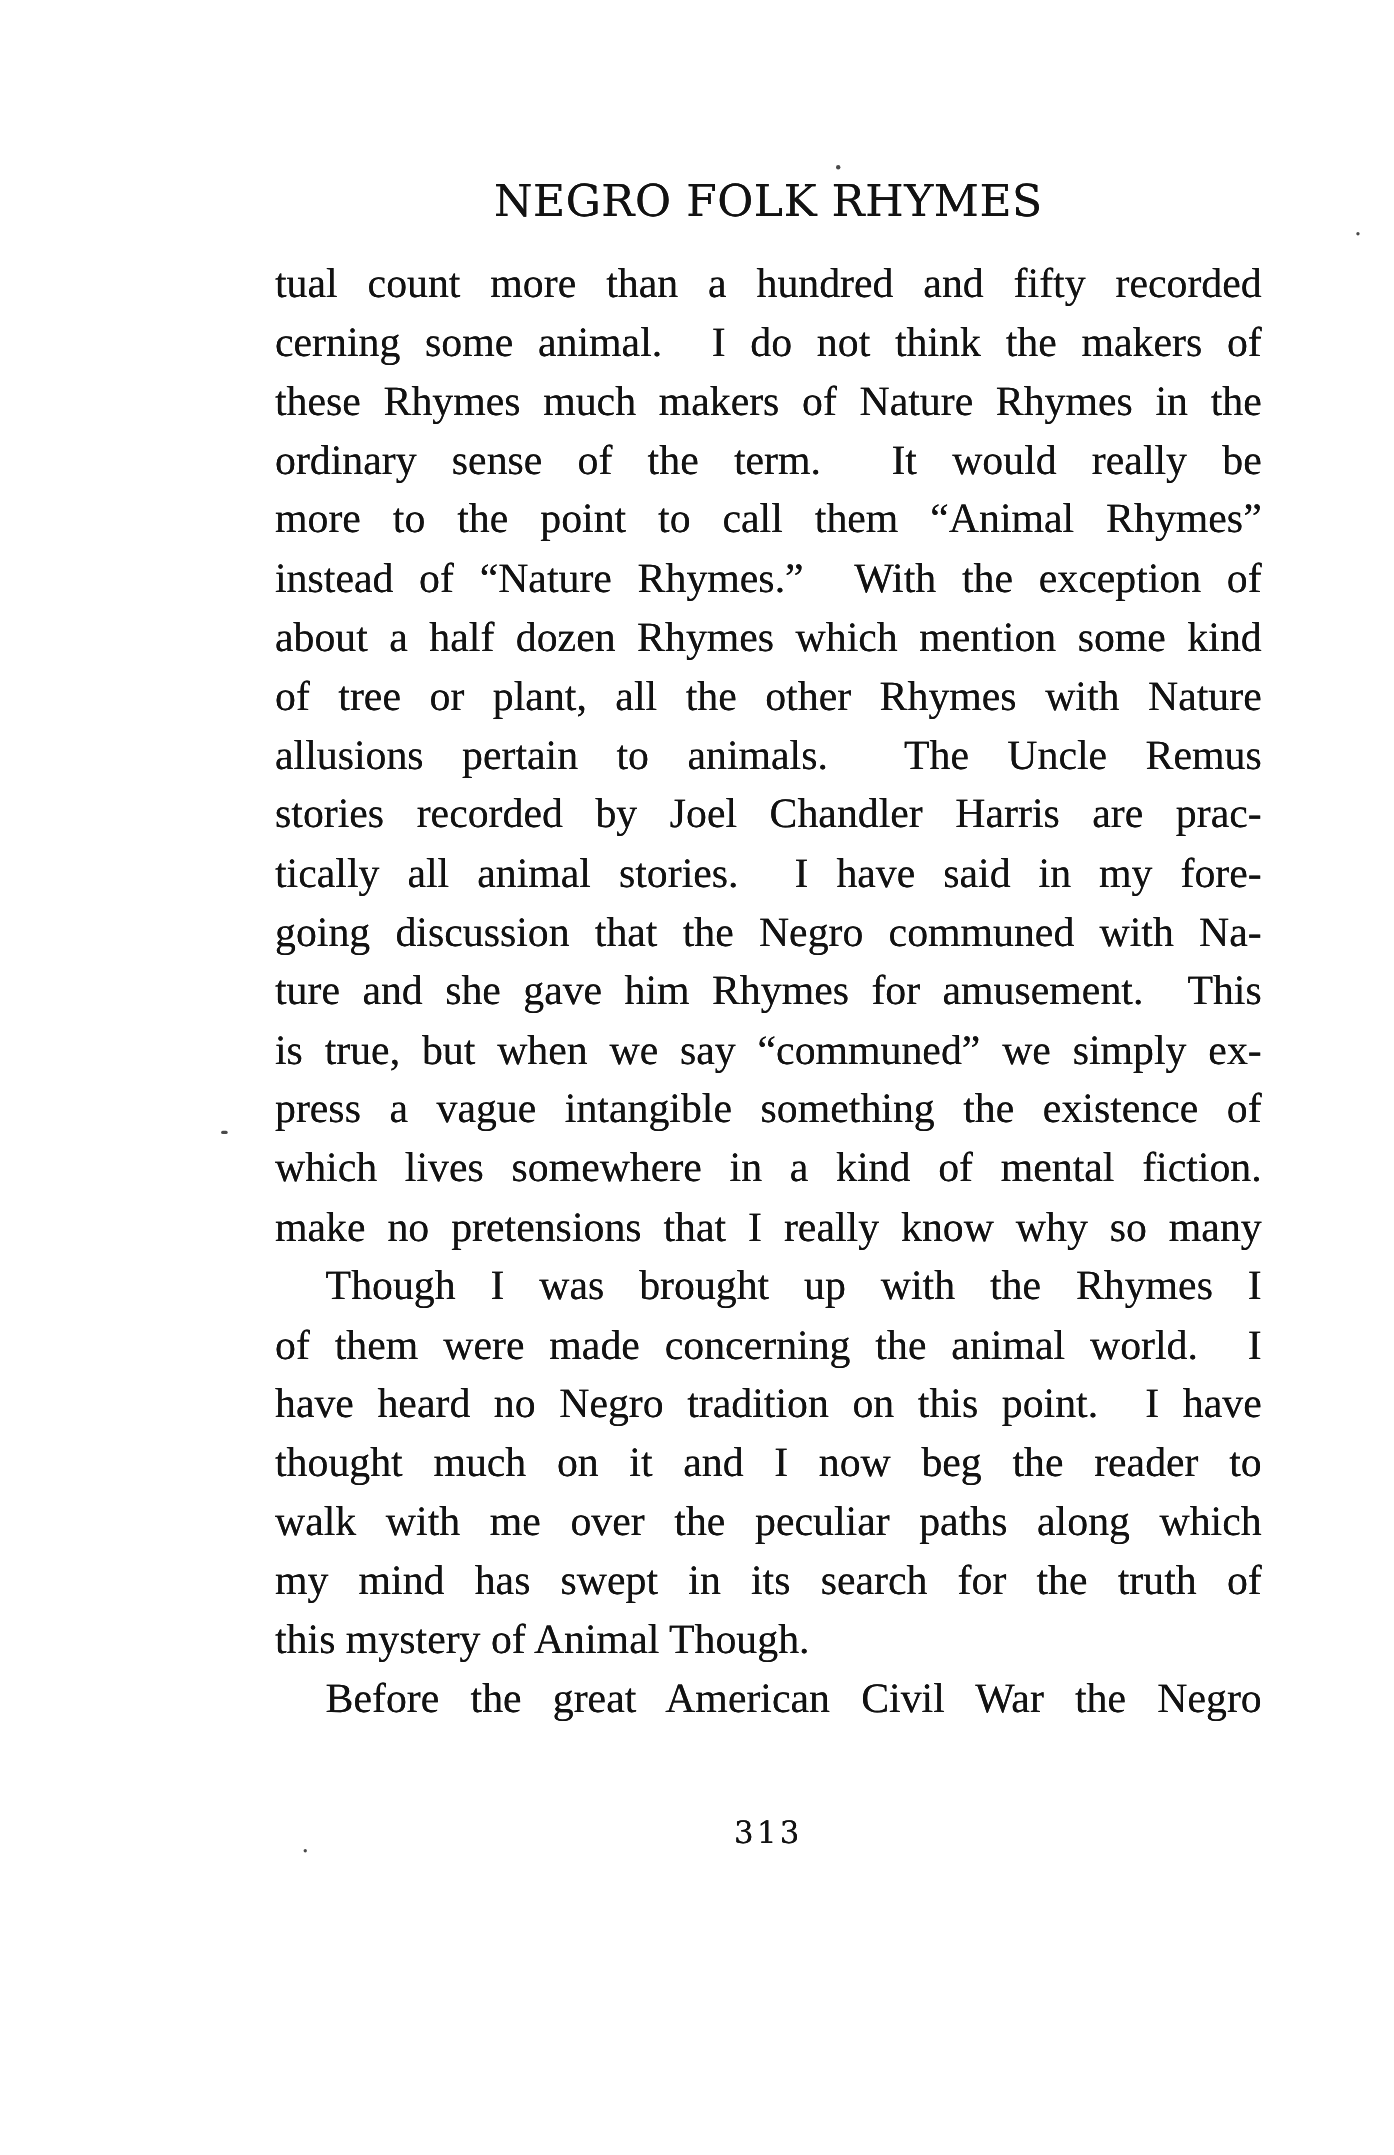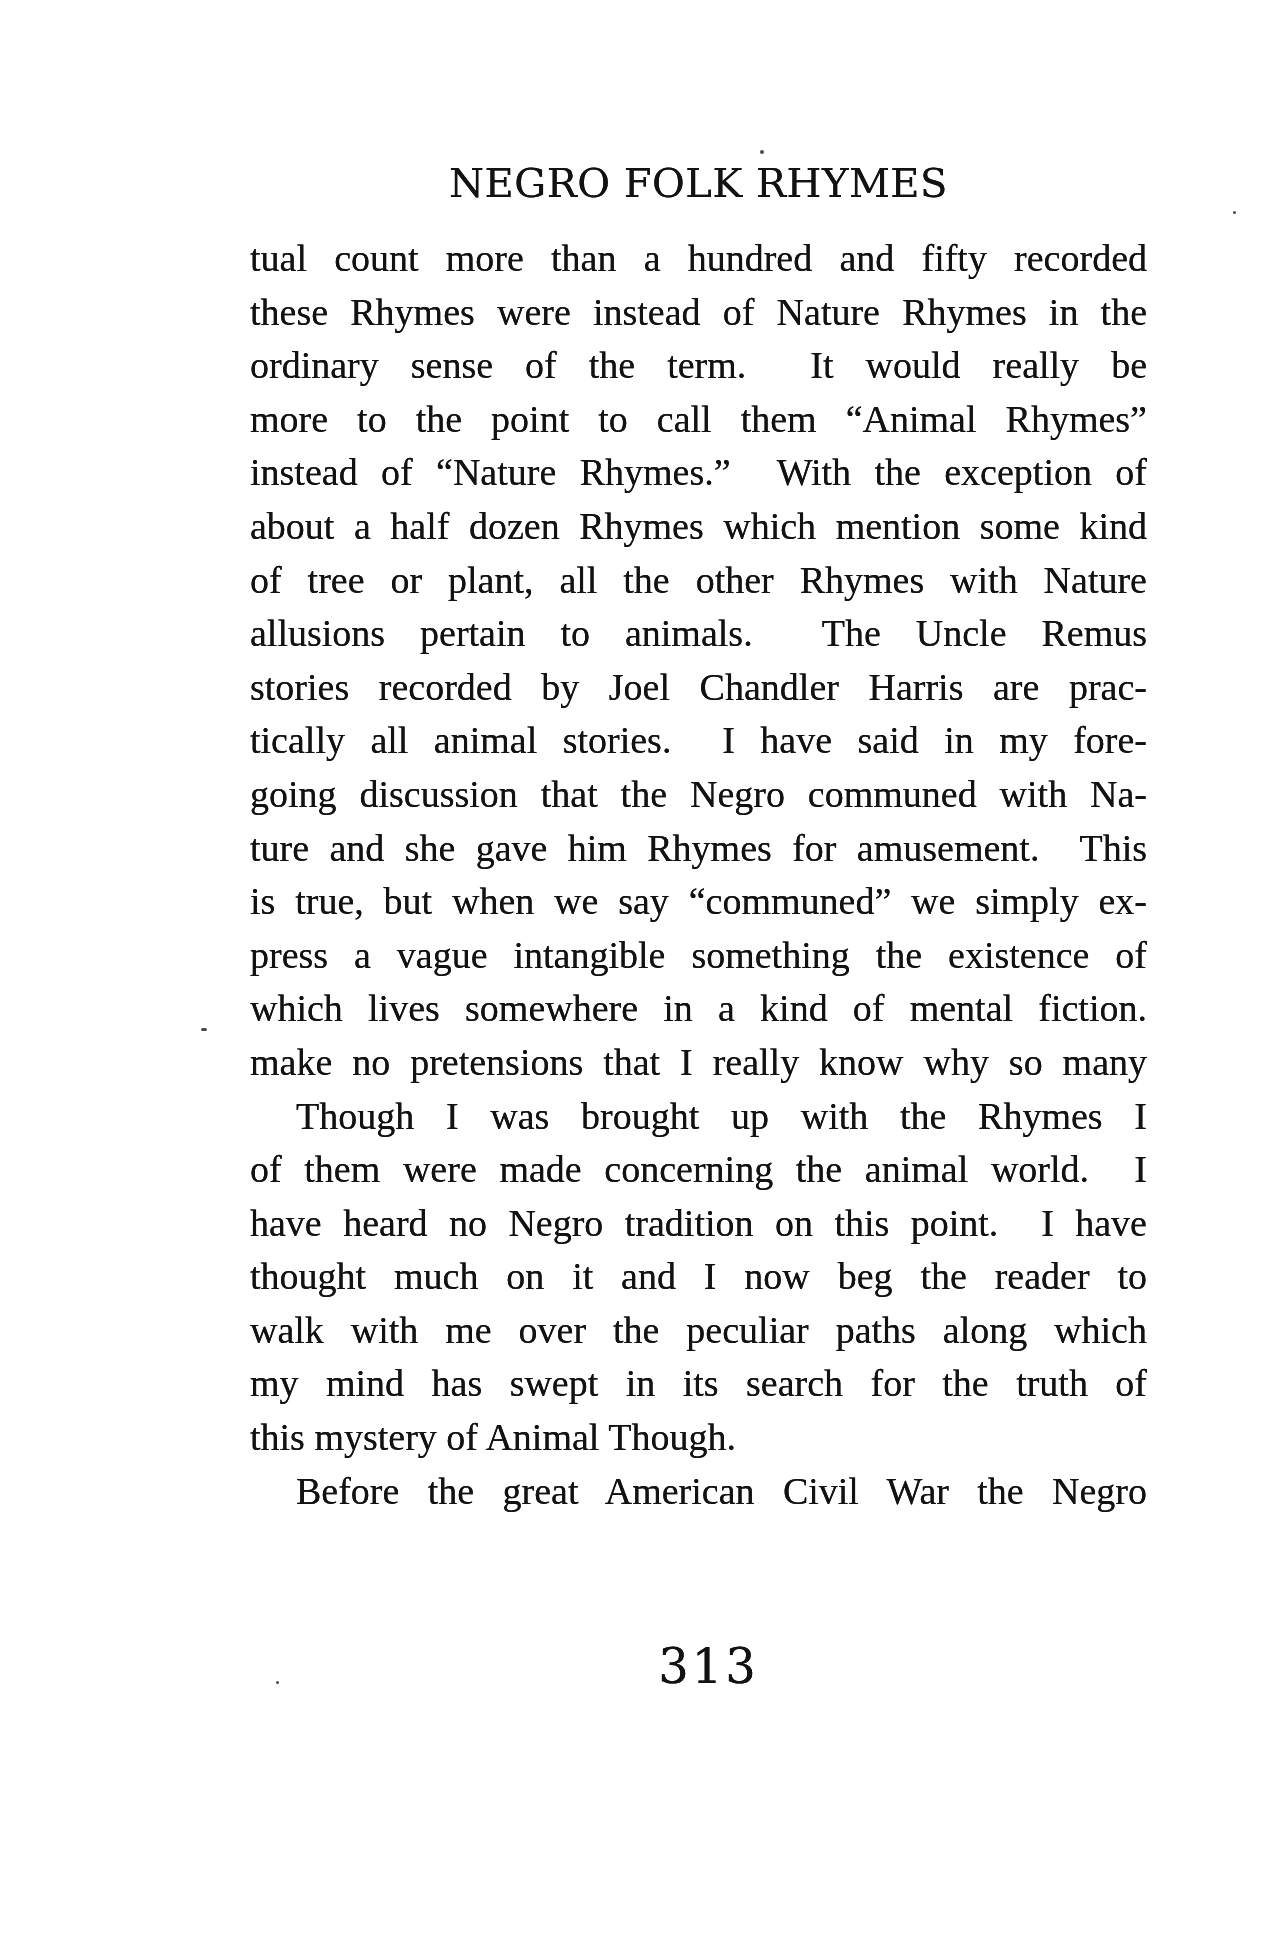--- a/index.html
+++ b/index.html
@@ -42,25 +42,25 @@
     text-align: justify;
     text-align-last: justify;
     height: 53.6px;
     overflow: visible;
     font-family: Liberation Serif, serif;
   }
   .line.indent { text-indent: 46px; }
   .line.short { text-align-last: left; }
   .folio {
     position: absolute;
-    left: 260px;
+    left: 250px;
     top: 1646px;
     width: 897px;
     text-align: center;
-    font-size: 48px;
+    font-size: 28px;
     line-height: 40px;
     letter-spacing: 3px;
     text-shadow: 0 0 0.6px rgba(0,0,0,0.9);
   }
   .speck {
     position: absolute;
     background: #2a2a2a;
     border-radius: 50%;
     opacity: 0.85;
   }
@@ -68,21 +68,22 @@
 </head>
 <body>
 
 <div class="sheet">
 
   <div class="running-head">NEGRO FOLK RHYMES</div>
 
   <div class="body-text">
 
   <div class="line">tual count more than a hundred and fifty recorded</div>
-      <div class="line">these Rhymes were instead of Nature Rhymes in the</div>
+      <div class="line">cerning some animal.&nbsp; I do not think the makers of</div>
+      <div class="line">these Rhymes much makers of Nature Rhymes in the</div>
       <div class="line">ordinary sense of the term.&nbsp; It would really be</div>
       <div class="line">more to the point to call them “Animal Rhymes”</div>
       <div class="line">instead of “Nature Rhymes.”&nbsp; With the exception of</div>
       <div class="line">about a half dozen Rhymes which mention some kind</div>
       <div class="line">of tree or plant, all the other Rhymes with Nature</div>
       <div class="line">allusions pertain to animals.&nbsp; The Uncle Remus</div>
       <div class="line">stories recorded by Joel Chandler Harris are prac-</div>
       <div class="line">tically all animal stories.&nbsp; I have said in my fore-</div>
       <div class="line">going discussion that the Negro communed with Na-</div>
       <div class="line">ture and she gave him Rhymes for amusement.&nbsp; This</div>

